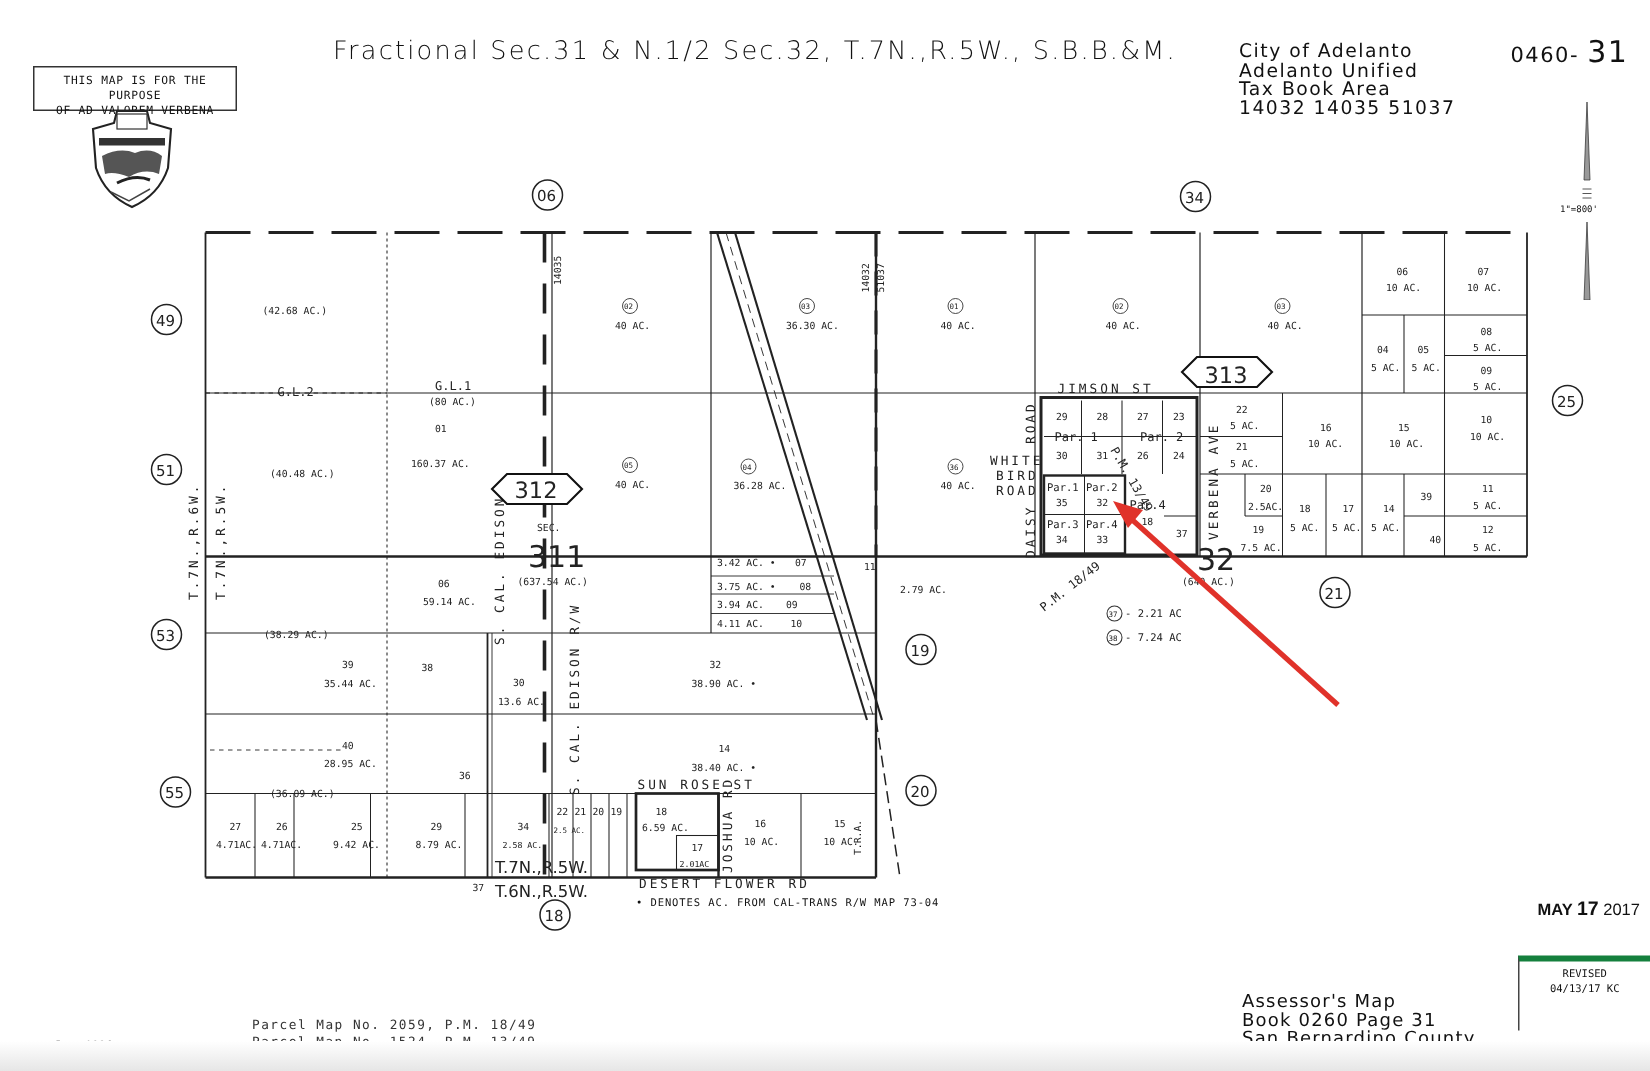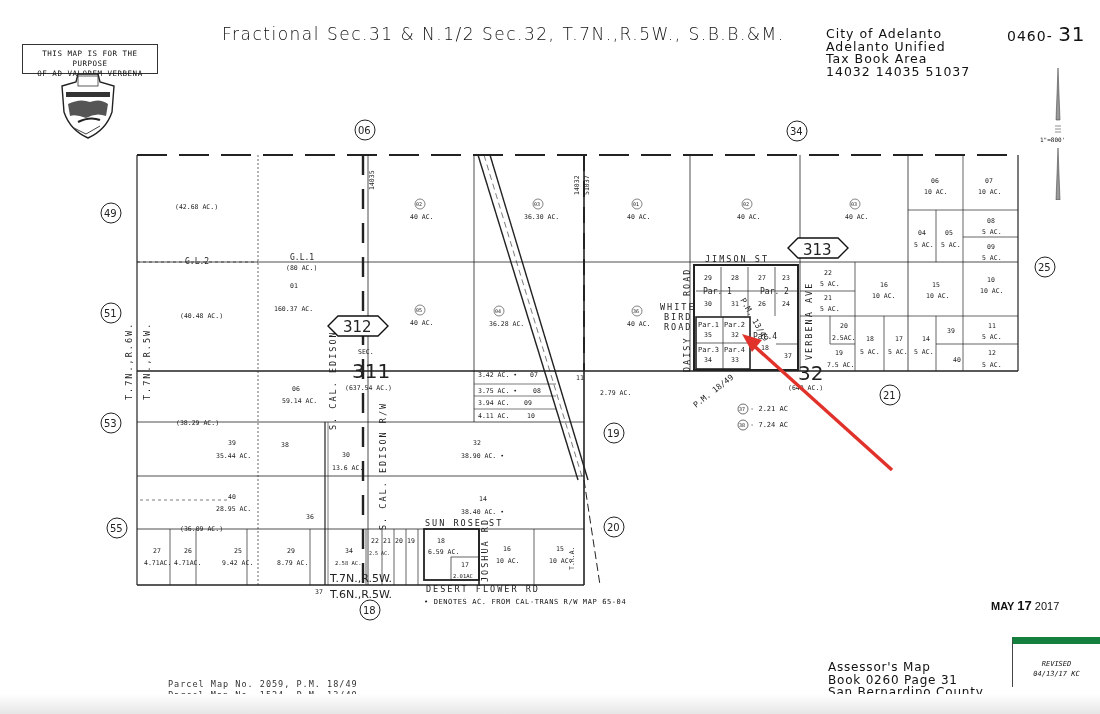--- a/index.html
+++ b/index.html
@@ -5,23 +5,23 @@
   html,body{margin:0;padding:0;background:#fff;}
   body{width:1100px;height:714px;position:relative;overflow:hidden;font-family:"DejaVu Sans Mono","Liberation Mono",monospace;color:#111;}
   .abs{position:absolute;}
   .disclaimer{left:22px;top:28px;width:136px;height:30px;border:1px solid #333;font-size:7.5px;line-height:10px;text-align:center;padding-top:4px;box-sizing:border-box;letter-spacing:0.5px;margin-top:16px;}
   .title{left:222px;top:24px;font-size:17px;letter-spacing:1.5px;font-family:"DejaVu Sans","Liberation Sans",sans-serif;font-weight:300;}
   .cityblock{left:826px;top:28px;font-size:12.5px;line-height:12.5px;letter-spacing:1px;font-family:"DejaVu Sans","Liberation Sans",sans-serif;}
   .cityblock div{white-space:nowrap;}
   .mapnum{left:982px;top:22px;font-size:14px;letter-spacing:1px;font-family:"DejaVu Sans","Liberation Sans",sans-serif;margin-left:25px;}
   .mapnum .big{font-size:20px;}
   .scale{left:1040px;top:136px;font-size:6px;}
-  .stamp{left:991px;top:598px;font-size:11px;font-family:"Liberation Sans",sans-serif;font-weight:bold;}
+  .stamp{left:1025px;top:598px;font-size:11px;font-family:"Liberation Sans",sans-serif;font-weight:bold;}
   .stamp .day{font-size:13px;}
-  .revised{left:1012px;top:637px;width:88px;height:50px;border-top:7px solid #15803d;border-left:1px solid #444;font-size:7px;text-align:center;padding-top:15px;box-sizing:border-box;line-height:10px;font-style:italic;}
+  .revised{left:1012px;top:637px;width:88px;height:50px;border-top:4px solid #15803d;border-left:1px solid #444;font-size:7px;text-align:center;padding-top:3px;box-sizing:border-box;line-height:10px;}
   .assessor{left:828px;top:661px;font-size:12px;line-height:12.5px;letter-spacing:0.8px;font-family:"DejaVu Sans","Liberation Sans",sans-serif;}
   .june{left:36px;top:692px;font-size:8px;font-family:"Liberation Sans",sans-serif;font-weight:bold;}
   .pmaps{left:168px;top:679px;font-size:8.5px;line-height:11px;letter-spacing:1px;color:#333;}
   .note{left:424px;top:598px;font-size:7px;letter-spacing:0.6px;}
   .bottomfade{left:0;top:694px;width:1100px;height:20px;background:linear-gradient(#fff,#e6e6e6);}
   svg text{font-family:"DejaVu Sans Mono","Liberation Mono",monospace;fill:#222;}
   .lbl{font-size:6.5px;}
   .pn{font-size:6.5px;}
   .road{font-size:8.5px;letter-spacing:2px;}
   .sec{font-size:13px;font-family:"DejaVu Sans","Liberation Sans",sans-serif;}
@@ -368,21 +368,21 @@
   <text x="306" y="519" class="pn">36</text>
   <text x="281" y="447" class="pn">38</text>
   <text x="315" y="594" class="pn">37</text>
 
   <g>
     <line x1="892" y1="470" x2="752" y2="344" stroke="#e0322a" stroke-width="3.5"></line>
     <polygon points="742,334 762,340 752,352" fill="#e0322a"></polygon>
   </g>
 </svg>
 
-<div class="abs note">• DENOTES AC. FROM CAL-TRANS R/W MAP 65-04</div>
+<div class="abs note">• DENOTES AC. FROM CAL-TRANS R/W MAP 73-04</div>
 
 <div class="abs stamp">
   <span>MAY</span>
   <span class="day">17</span>
   <span style="font-weight:normal">2017</span>
 </div>
 
 <div class="abs revised">
   <div>REVISED</div>
   <div>04/13/17 KC</div>

